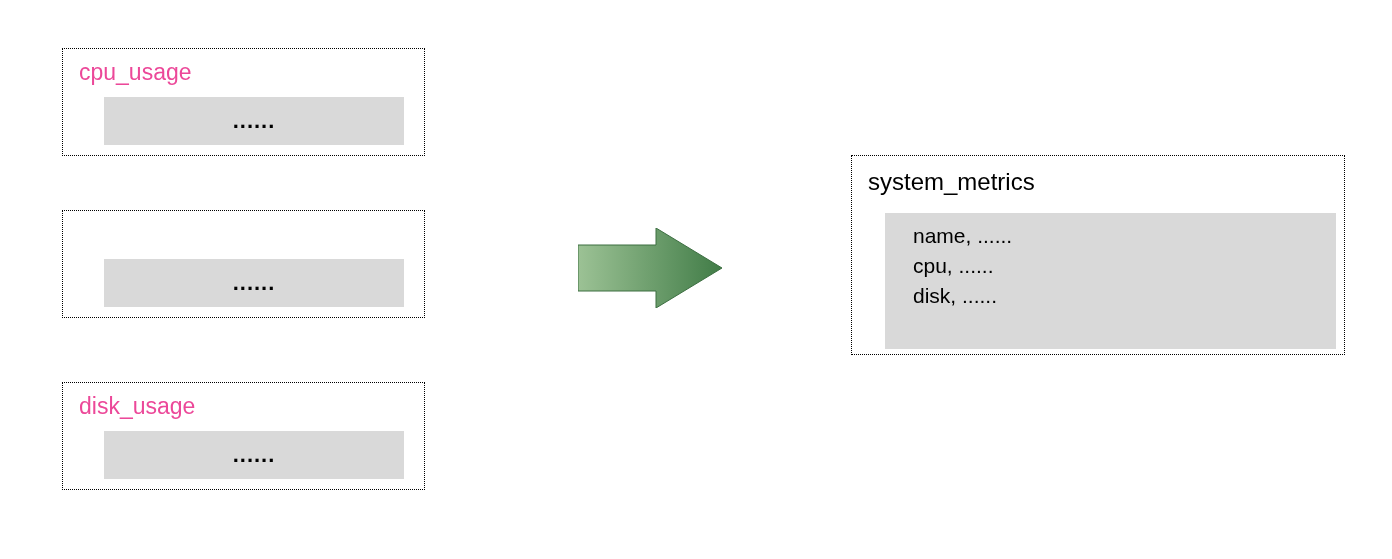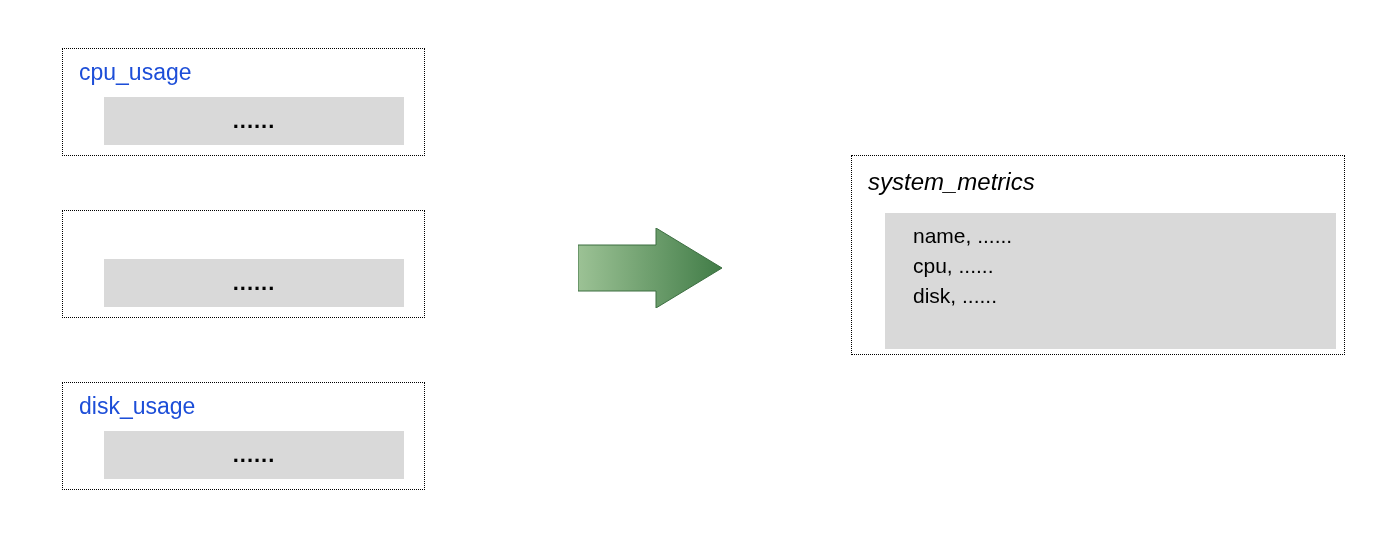--- a/index.html
+++ b/index.html
@@ -24,21 +24,21 @@
   .src-box {
     left: 62px;
     width: 363px;
     height: 108px;
   }
   .box-title {
     position: absolute;
     left: 16px;
     top: 10px;
     font-size: 23px;
-    color: #1d4ed8;
+    color: #ec4899;
     white-space: nowrap;
   }
   .src-bar {
     position: absolute;
     left: 41px;
     right: 20px;
     top: 48px;
     height: 48px;
     background: #d9d9d9;
     display: flex;
@@ -65,21 +65,20 @@
     width: 494px;
     height: 200px;
   }
   .target-title {
     position: absolute;
     left: 16px;
     top: 12px;
     font-size: 24px;
     color: #000000;
     white-space: nowrap;
-    font-style: italic;
   }
   .target-fill {
     position: absolute;
     left: 33px;
     right: 8px;
     top: 57px;
     height: 136px;
     background: #d9d9d9;
     padding: 8px 0 0 28px;
     box-sizing: border-box;

